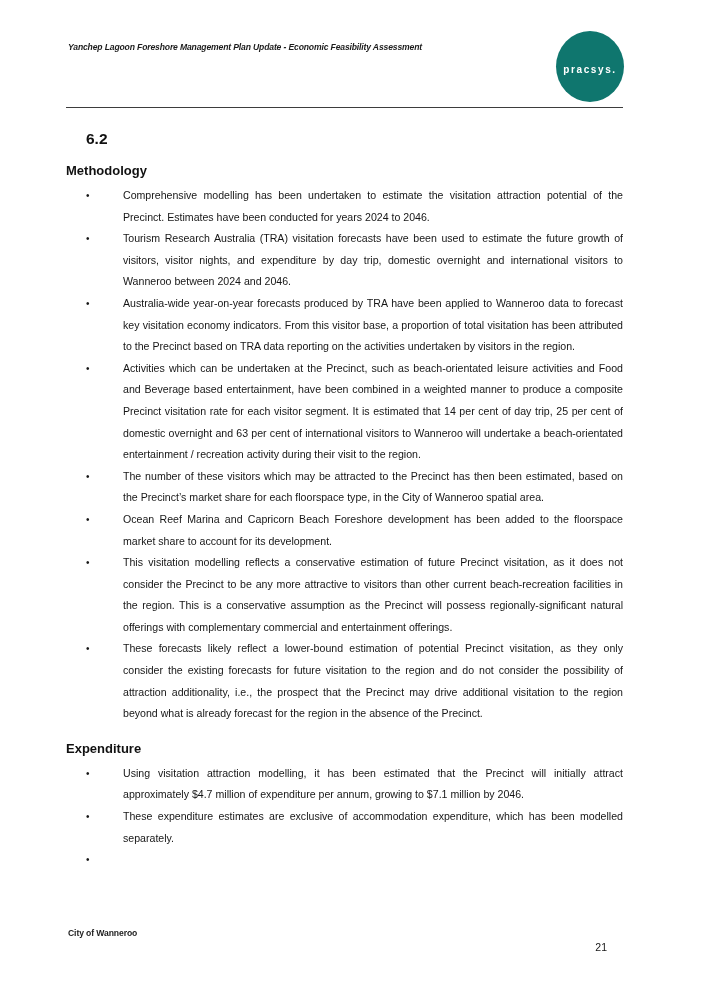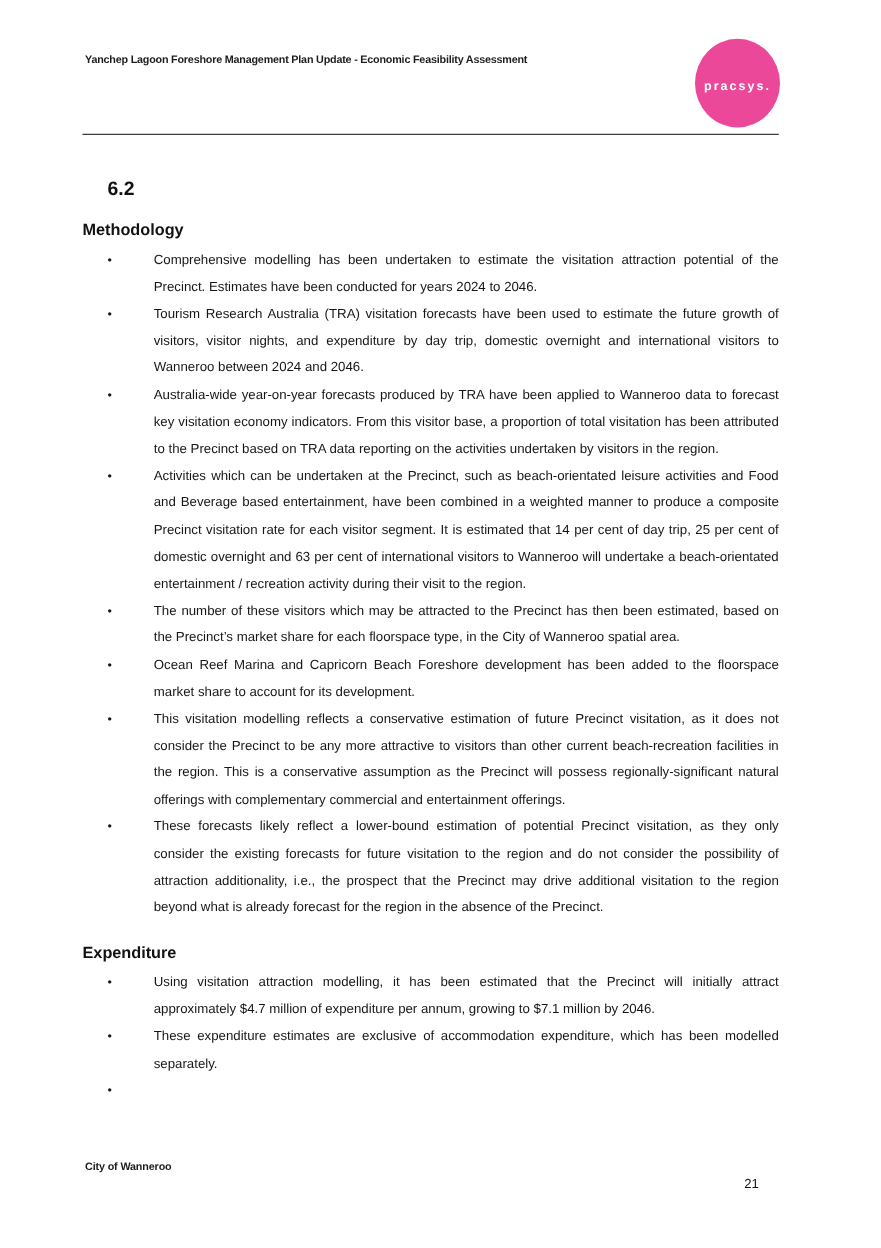--- a/index.html
+++ b/index.html
@@ -9,38 +9,39 @@
     background:#ffffff;
     color:#161616;
     font-family:"Liberation Sans", sans-serif;
     overflow:hidden;
   }
   
   .header-title {
     position:absolute; left:68px; top:42px;
     font-size:8.6px; font-weight:700; letter-spacing:-0.15px;
     color:#1c1c1c;
+    font-style:italic;
   }
   .logo {
     position:absolute; left:556px; top:31px;
     width:68px; height:71px; border-radius:50%;
-    background:#ec4899;
+    background:#0f766e;
     display:flex; align-items:center; justify-content:center;
   }
   .logo-text {
     color:#ffffff; font-size:10px; font-weight:700;
     letter-spacing:1.6px; margin-top:6px;
   }
   .header-rule {
     position:absolute; left:66px; top:107px; width:557px;
     border-top:1.7px solid #3d3d3d; height:0;
   }
   
   .main {
-    position:absolute; left:66px; top:136px; width:557px;
+    position:absolute; left:66px; top:123px; width:557px;
   }
   .h1 {
     display:flex; margin:7px 0 0 0; padding-left:20px;
     font-size:15.5px; font-weight:700; line-height:17px; color:#111;
   }
   .h1-num { width:37px; flex:0 0 37px; }
   .h2 {
     margin:16px 0 0 0;
     font-size:13px; font-weight:700; color:#111; line-height:15px;
   }

